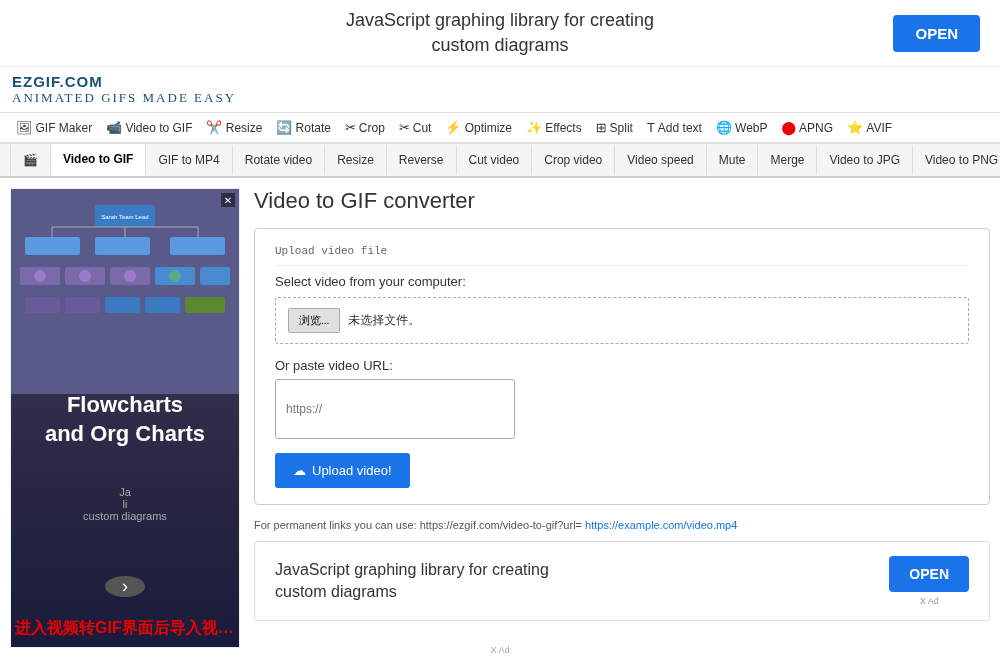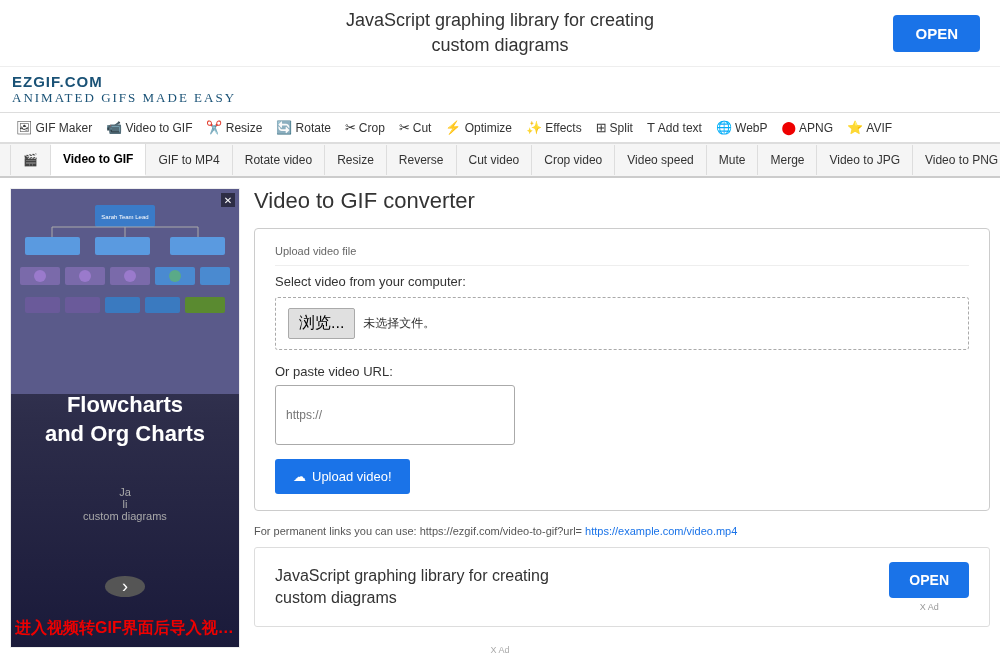--- a/index.html
+++ b/index.html
@@ -76,30 +76,30 @@
     }
 
     
     .right-content { flex: 1; }
 
     .page-title { font-size: 22px; color: #333; margin-bottom: 14px; font-weight: normal; }
 
     .upload-box {
       border: 1px solid #ccc; border-radius: 4px; padding: 16px 20px; margin-bottom: 12px;
     }
-    .upload-box-label { font-size: 11px; color: #666; margin-bottom: 2px; }
+    .upload-box-label { font-size: 11px; color: #666; margin-bottom: 2px; font-family: Liberation Mono, monospace; }
     .upload-section-title { font-size: 13px; color: #333; margin-bottom: 8px; }
 
     .file-input-area {
       border: 1px dashed #aaa; border-radius: 3px; padding: 10px 12px;
       margin-bottom: 14px; display: flex; align-items: center; gap: 8px;
     }
     .browse-btn {
       background: #e0e0e0; border: 1px solid #aaa; padding: 4px 10px;
-      font-size: 16px; cursor: pointer; border-radius: 2px; white-space: nowrap;
+      font-size: 11px; cursor: pointer; border-radius: 2px; white-space: nowrap; font-family: Liberation Serif, serif;
     }
     .file-name { color: #333; font-size: 12px; }
 
     .url-section-title { font-size: 13px; color: #333; margin-bottom: 6px; }
     .url-input {
       width: 240px; padding: 22px 10px; border: 1px solid #aaa; border-radius: 3px;
       font-size: 12px; color: #999; margin-bottom: 14px;
     }
 
     .upload-btn {

